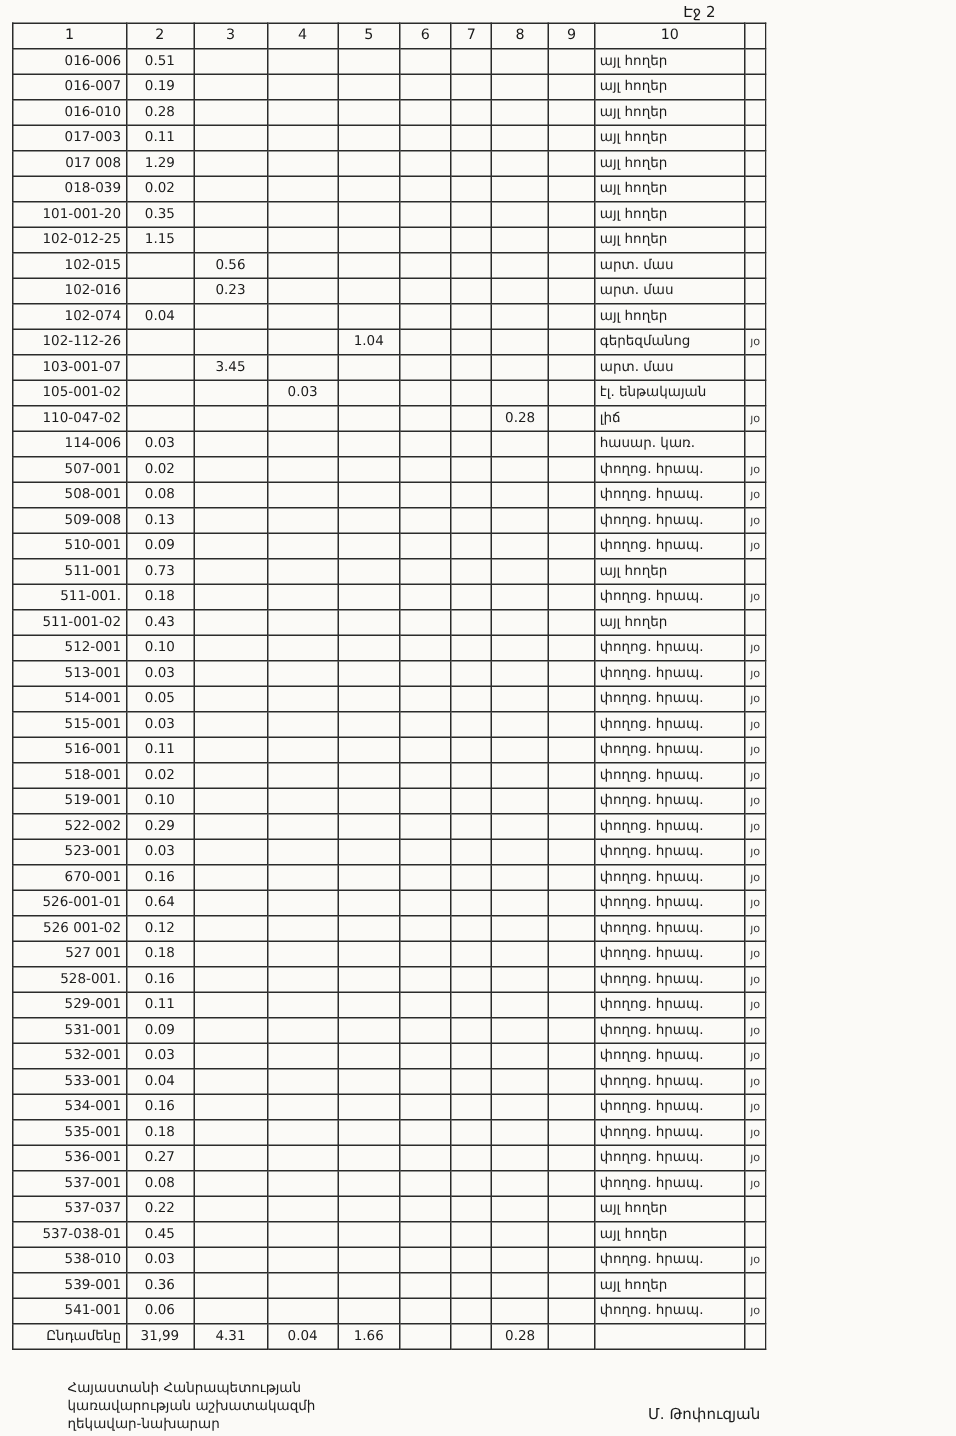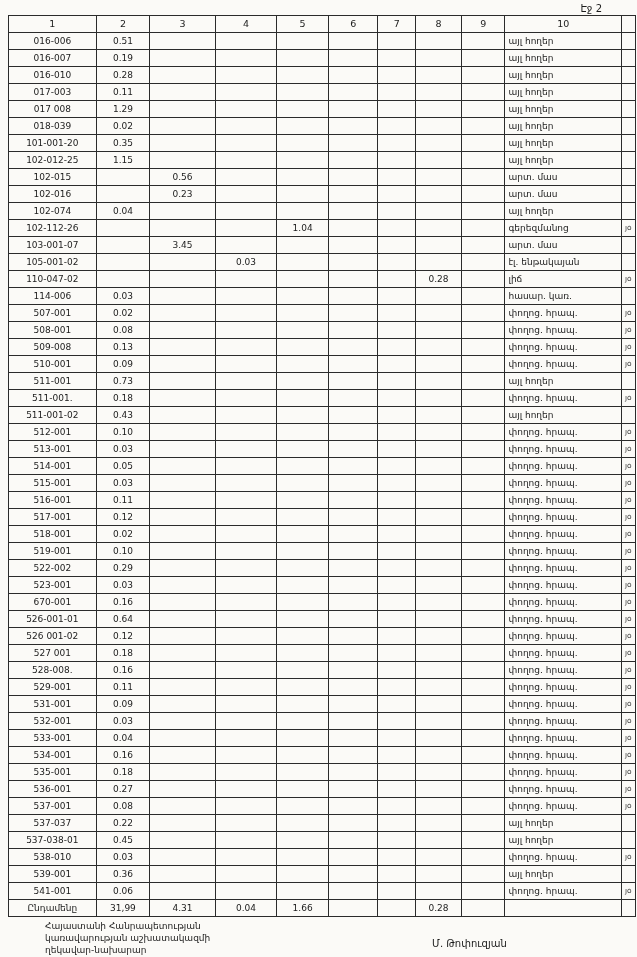--- a/index.html
+++ b/index.html
@@ -1,18 +1,18 @@
 <!DOCTYPE html>
 <html><head>
 <meta charset="utf-8">
 <style>
   html,body{margin:0;padding:0;background:#fbfaf7;}
   .page{
     position:relative;
-    width:636px;height:957px;
+    width:511px;height:957px;
     background:#fbfaf7;
     font-family:"DejaVu Sans",sans-serif;
     color:#1b1b1b;
     overflow:hidden;
   }
   .page-num{
     position:absolute;top:3px;right:34px;
     font-size:10px;
   }
   table.land{
@@ -24,21 +24,21 @@
   table.land th, table.land td{
     border:1px solid #2b2b2b;
     height:16px;
     line-height:16px;
     padding:0 3px;
     overflow:hidden;
     white-space:nowrap;
     font-weight:normal;
   }
   table.land th{text-align:center;font-size:9.5px;}
-  td.c0{text-align:center;margin-left:20px;}
+  td.c0{text-align:right;margin-left:20px;}
   td.c1,td.c2,td.c3,td.c4,td.c5,td.c6,td.c7,td.c8{text-align:center;}
   td.c9{text-align:left;}
   th.markcell, td.markcell{
     border:none;
     background:transparent;
     font-size:7.5px;
     color:#3a3a3a;
     text-align:left;
     padding:0 0 0 3px;
   }
@@ -446,33 +446,20 @@
           <td class="c3"></td>
           <td class="c4"></td>
           <td class="c5"></td>
           <td class="c6"></td>
           <td class="c7"></td>
           <td class="c8"></td>
           <td class="c9">փողոց. հրապ.</td>
           <td class="markcell">յօ</td>
         </tr>
         <tr>
-          <td class="c0">517-001</td>
-          <td class="c1">0.12</td>
-          <td class="c2"></td>
-          <td class="c3"></td>
-          <td class="c4"></td>
-          <td class="c5"></td>
-          <td class="c6"></td>
-          <td class="c7"></td>
-          <td class="c8"></td>
-          <td class="c9">փողոց. հրապ.</td>
-          <td class="markcell">յօ</td>
-        </tr>
-        <tr>
           <td class="c0">518-001</td>
           <td class="c1">0.02</td>
           <td class="c2"></td>
           <td class="c3"></td>
           <td class="c4"></td>
           <td class="c5"></td>
           <td class="c6"></td>
           <td class="c7"></td>
           <td class="c8"></td>
           <td class="c9">փողոց. հրապ.</td>
@@ -563,21 +550,21 @@
           <td class="c3"></td>
           <td class="c4"></td>
           <td class="c5"></td>
           <td class="c6"></td>
           <td class="c7"></td>
           <td class="c8"></td>
           <td class="c9">փողոց. հրապ.</td>
           <td class="markcell">յօ</td>
         </tr>
         <tr>
-          <td class="c0">528-008.</td>
+          <td class="c0">528-001.</td>
           <td class="c1">0.16</td>
           <td class="c2"></td>
           <td class="c3"></td>
           <td class="c4"></td>
           <td class="c5"></td>
           <td class="c6"></td>
           <td class="c7"></td>
           <td class="c8"></td>
           <td class="c9">փողոց. հրապ.</td>
           <td class="markcell">յօ</td>

